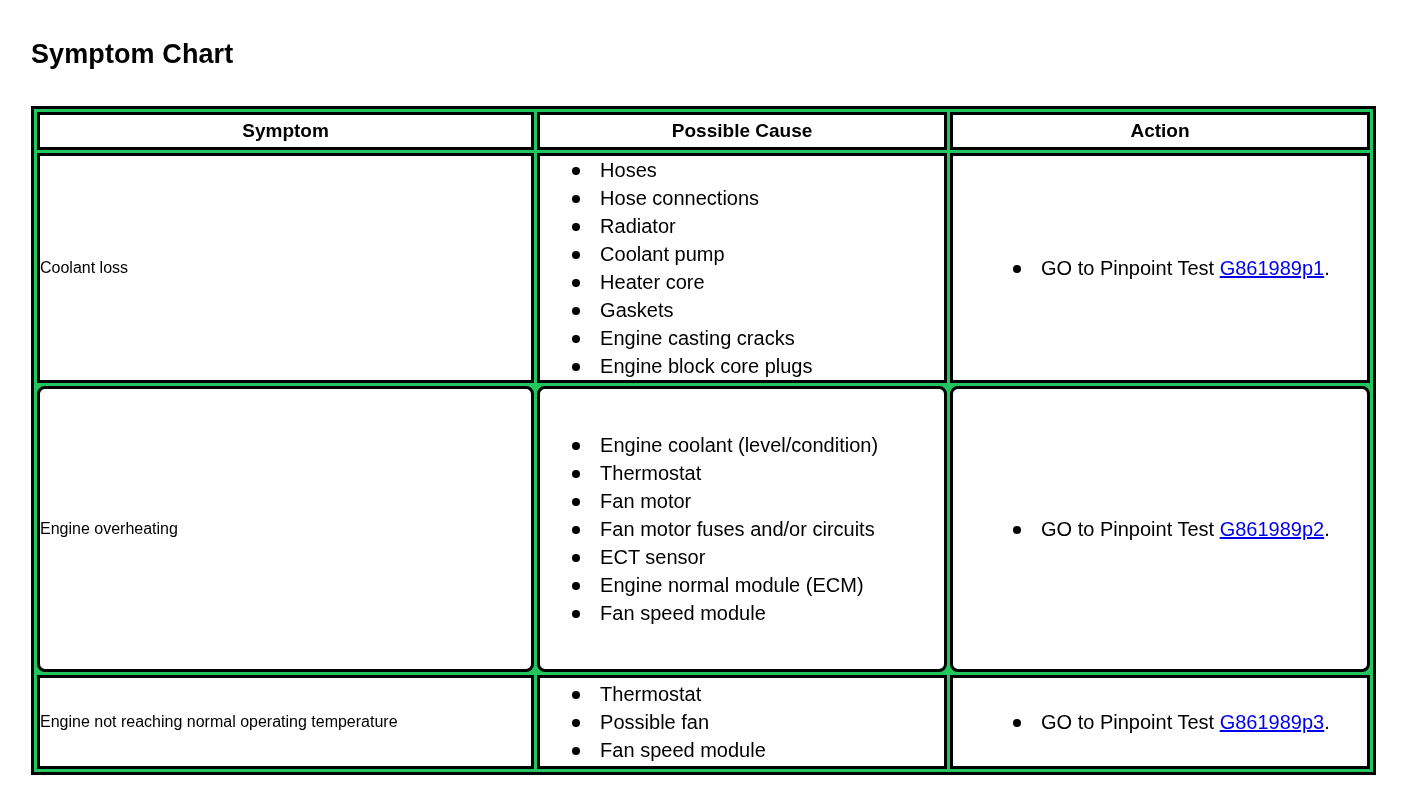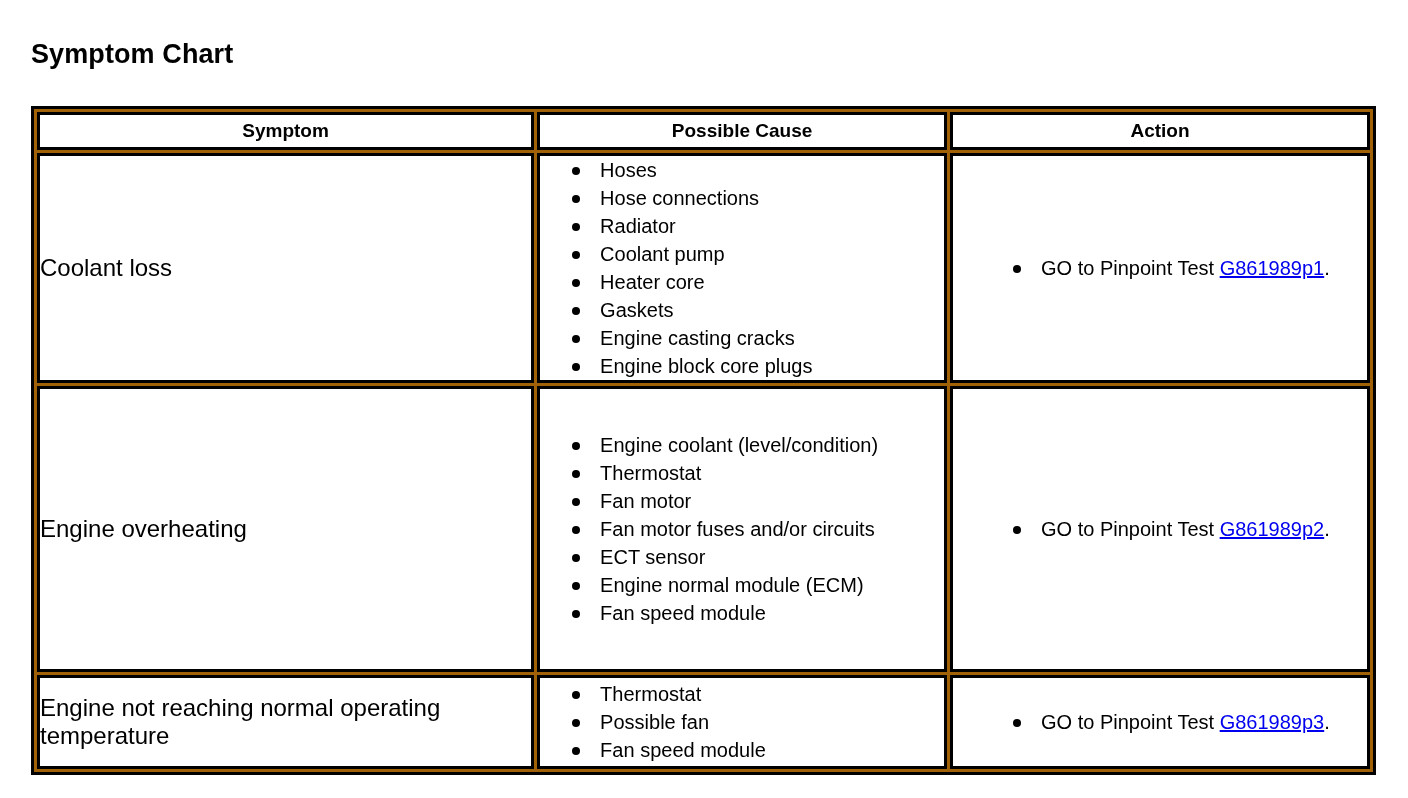--- a/index.html
+++ b/index.html
@@ -36,21 +36,21 @@
     left: 31px;
     top: 106px;
     width: 1345px;
   }
   table.symptom-chart {
     border-collapse: separate;
     border-spacing: 3px;
     border: 3px solid #000;
     width: 1345px;
     table-layout: fixed;
-    background: #a16207;
+    background: #22c55e;
   }
   table.symptom-chart td,
   table.symptom-chart th {
     border: 3px solid #000;
     vertical-align: middle;
     padding: 0;
     background: #fff;
   }
   col.col-symptom { width: 496px; }
   col.col-cause   { width: 409px; }
@@ -59,21 +59,21 @@
   th.col-head {
     text-align: center;
     font-size: 19px;
     font-weight: bold;
     height: 32px;
     line-height: 32px;
     padding: 0 4px;
   }
   td.symptom-cell {
     padding: 4px 3px 4px 4px;
-    font-size: 24px;
+    font-size: 16px;
     line-height: 1.18;
   }
   td.list-cell {
     padding: 5px 6px 5px 6px;
   }
   td.action-cell {
     padding: 5px 6px 5px 6px;
   }
   ul.bullets {
     margin: 0;
@@ -99,21 +99,21 @@
     border-radius: 50%;
     background: #000;
   }
   .pp-link {
     text-decoration: underline;
   }
   .cell-inner {
     display: block;
   }
   .row-tall-1 td { height: 218px; }
-  .row-tall-2 td { height: 280px; }
+  .row-tall-2 td { height: 280px; border-radius: 8px; }
   .row-tall-3 td { height: 88px; }
 </style>
 </head>
 <body>
 
 <div class="page">
 
   <h1 class="page-title">Symptom Chart</h1>
 
   <div class="table-wrap">

